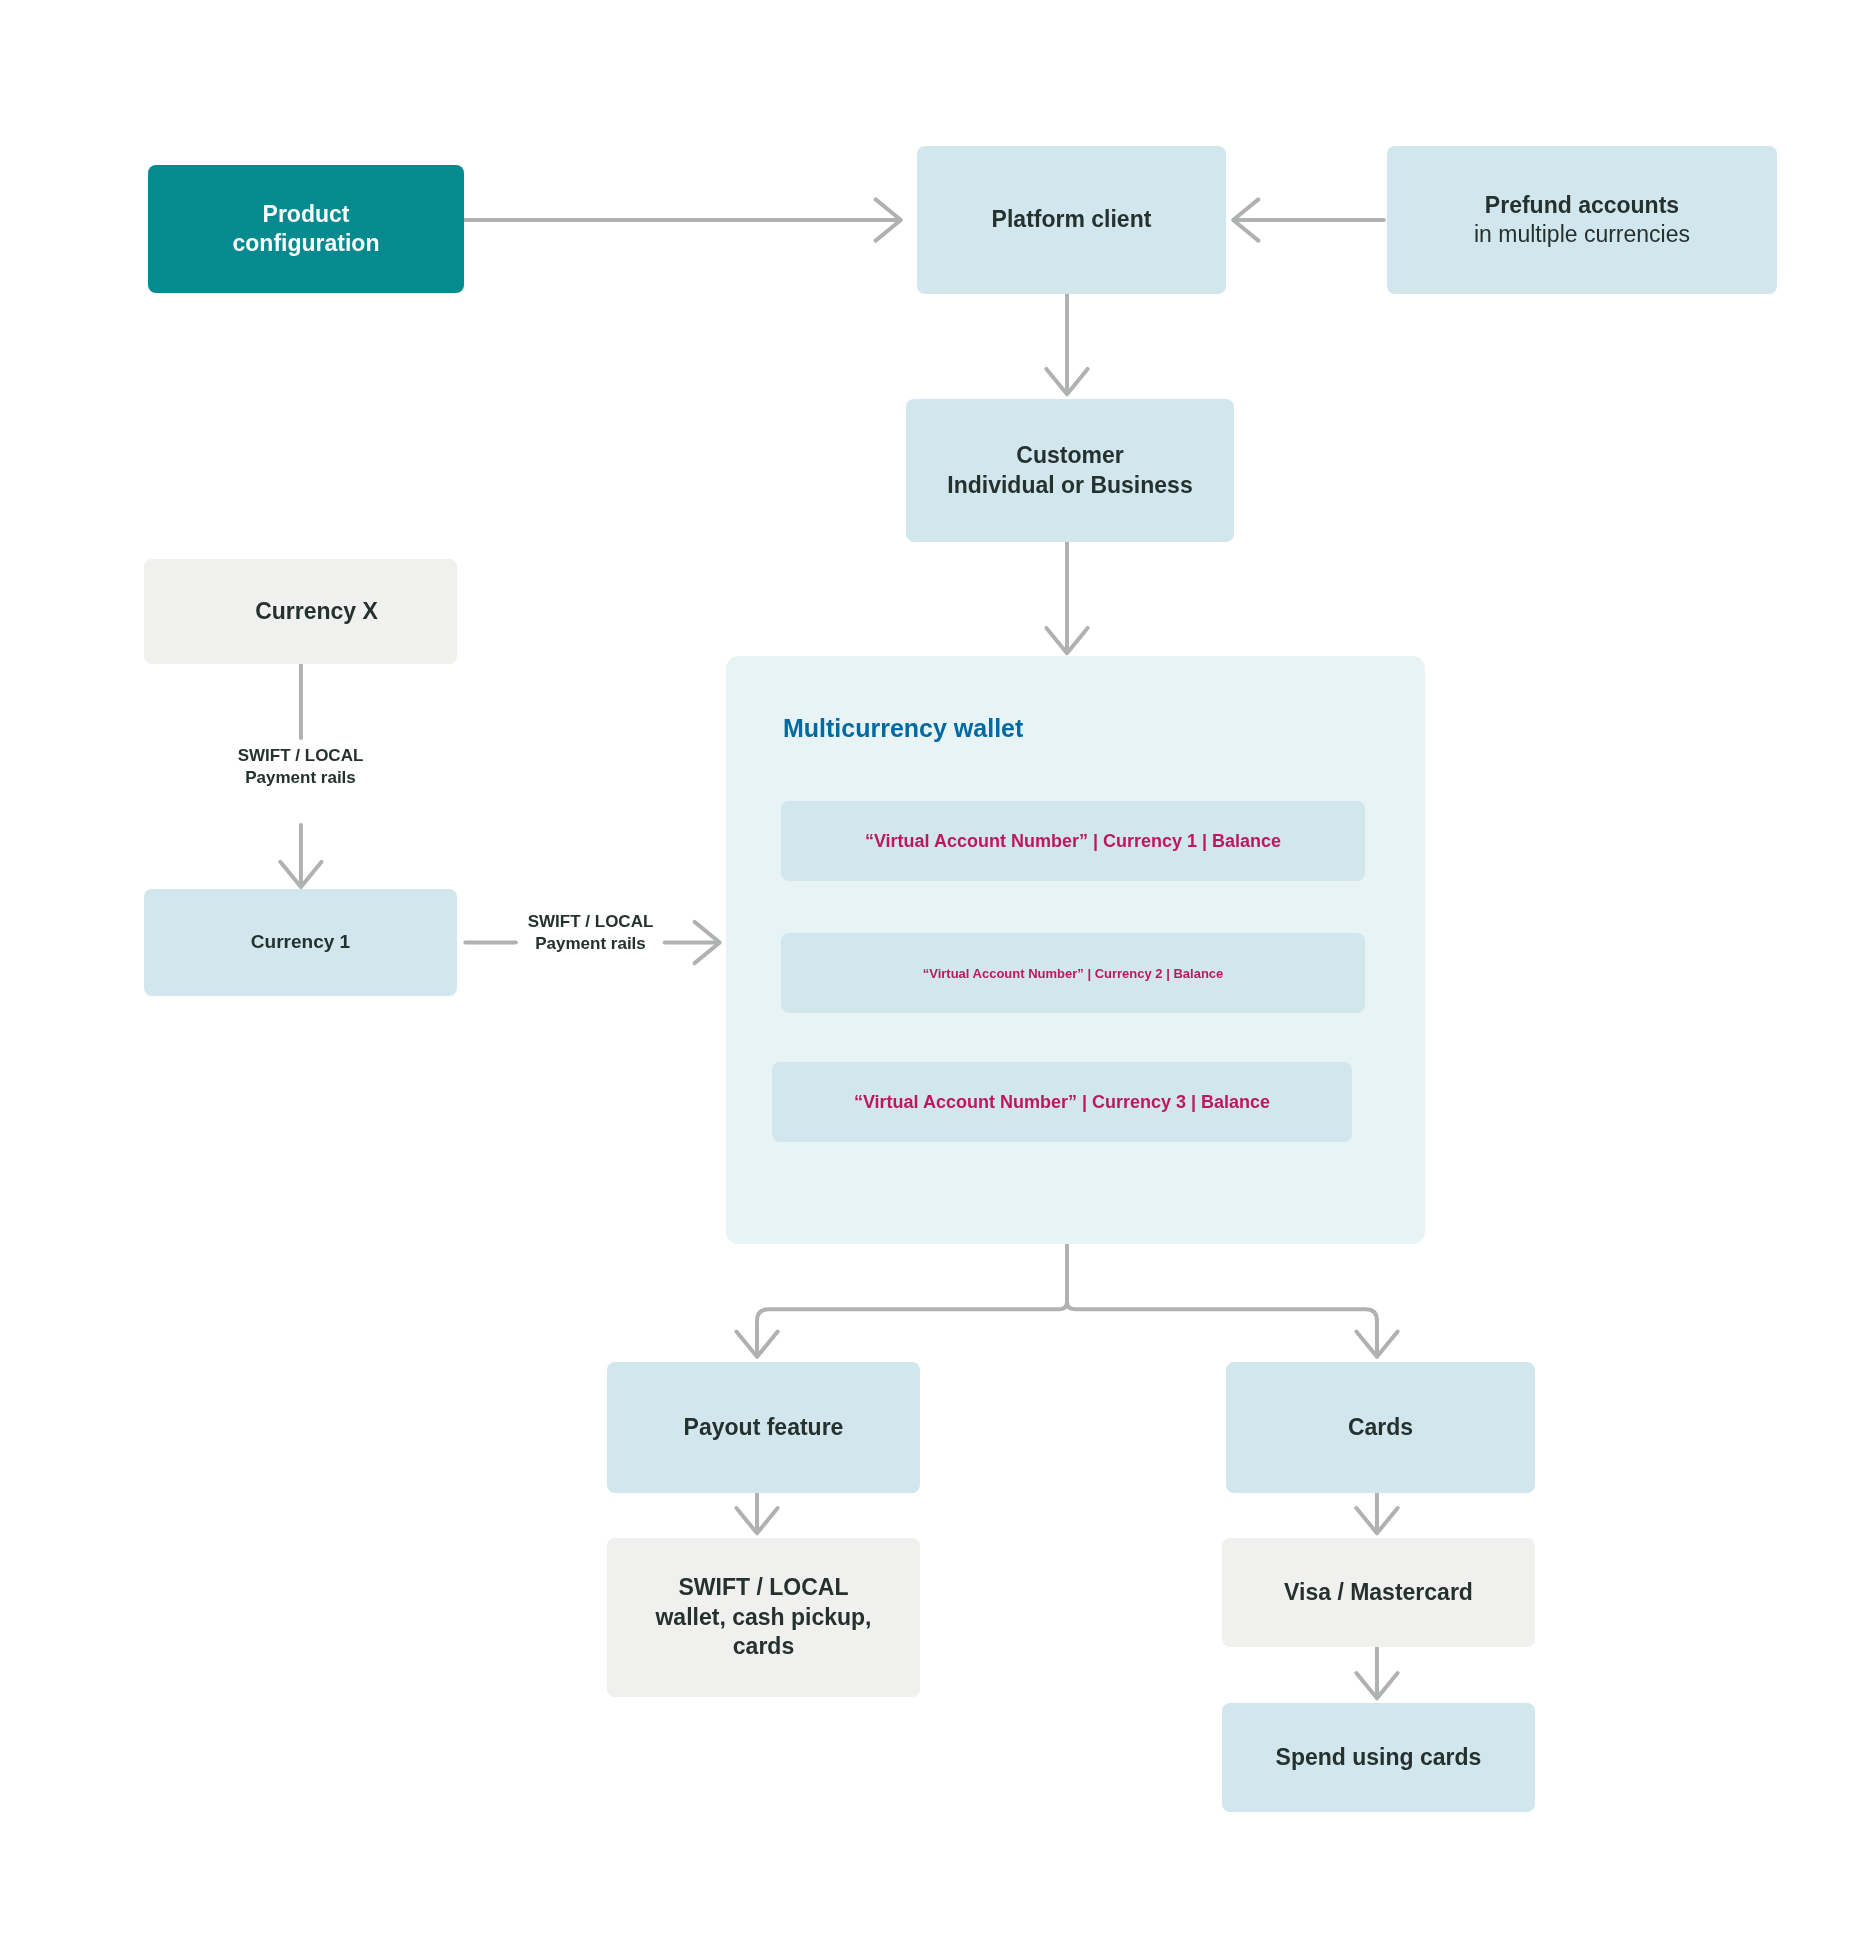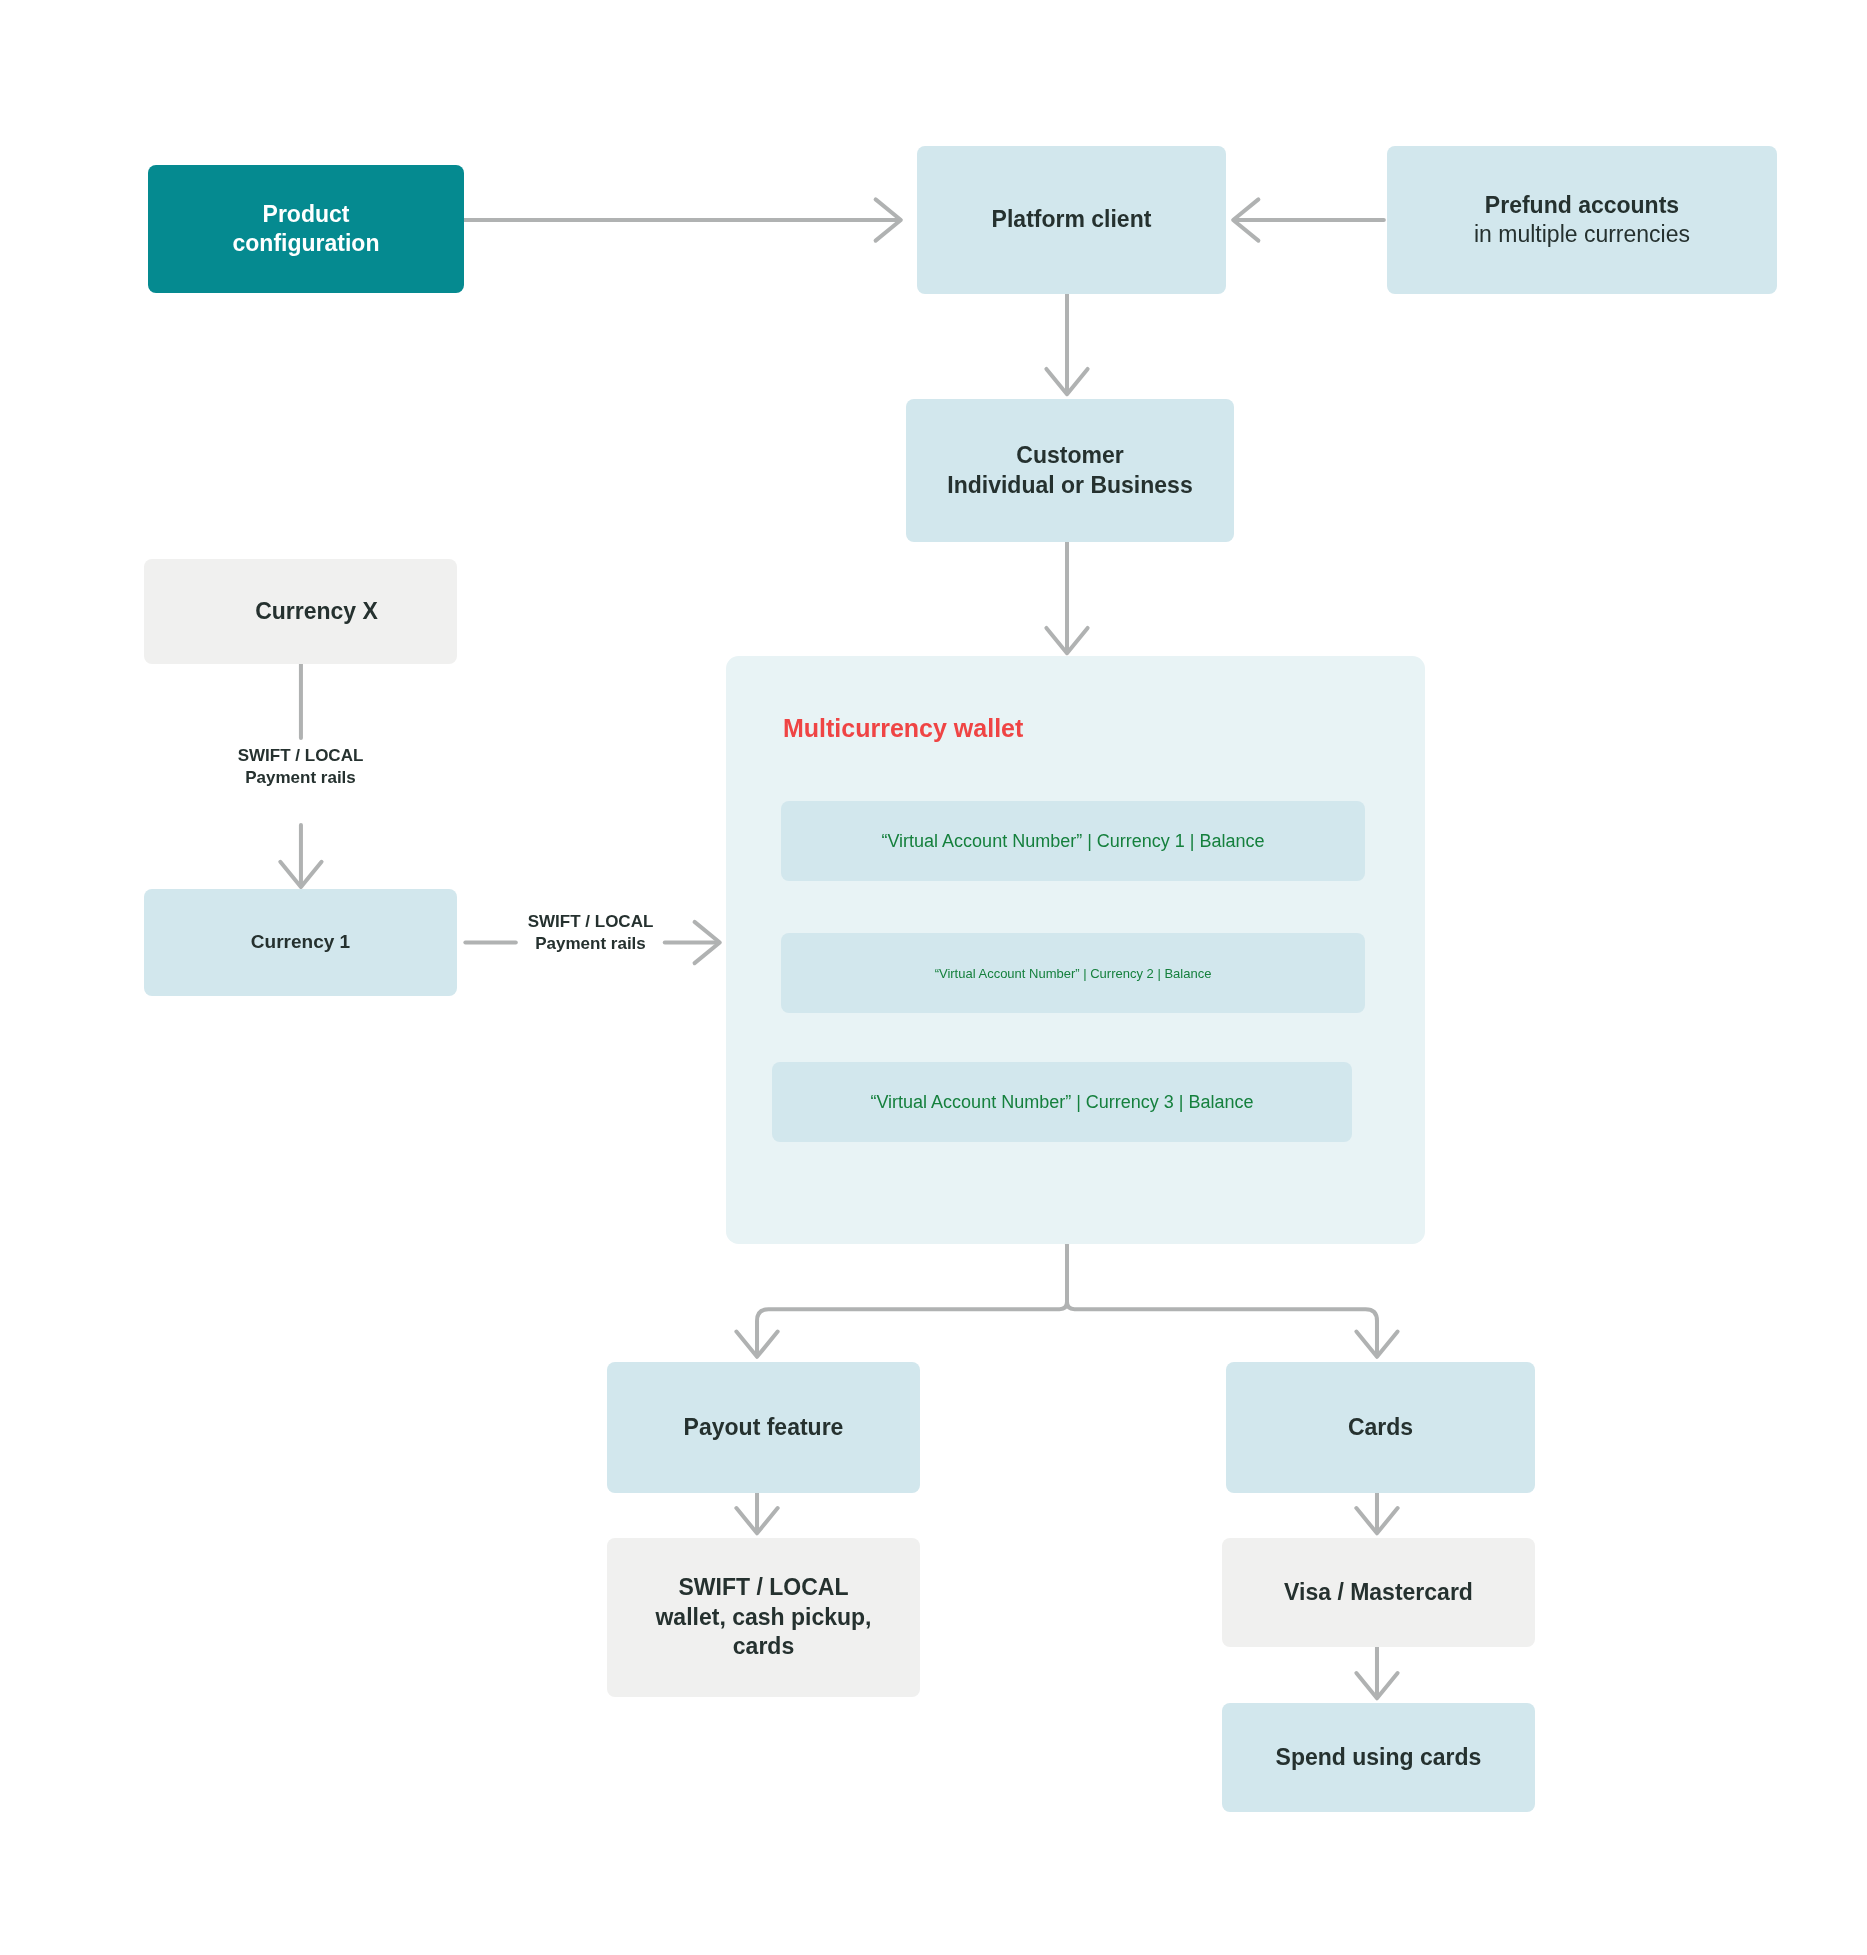--- a/index.html
+++ b/index.html
@@ -41,36 +41,36 @@
 
   .panel {
     position: absolute;
     box-sizing: border-box;
     border-radius: 12.6px;
     background: #e8f3f5;
   }
   .panel-title {
     position: absolute;
     font-weight: bold;
-    color: #ef4444;
+    color: #0369a1;
     white-space: nowrap;
   }
   .wallet-row {
     position: absolute;
     box-sizing: border-box;
     border-radius: 8px;
     background: #d2e7ed;
     display: flex;
     align-items: center;
     justify-content: center;
     text-align: center;
   }
   .wallet-row span {
-    font-weight: normal;
-    color: #15803d;
+    font-weight: bold;
+    color: #be185d;
     white-space: nowrap;
   }
 
   .edge-label {
     position: absolute;
     font-weight: bold;
     text-align: center;
     color: #25312f;
     line-height: 1.32;
     white-space: nowrap;

